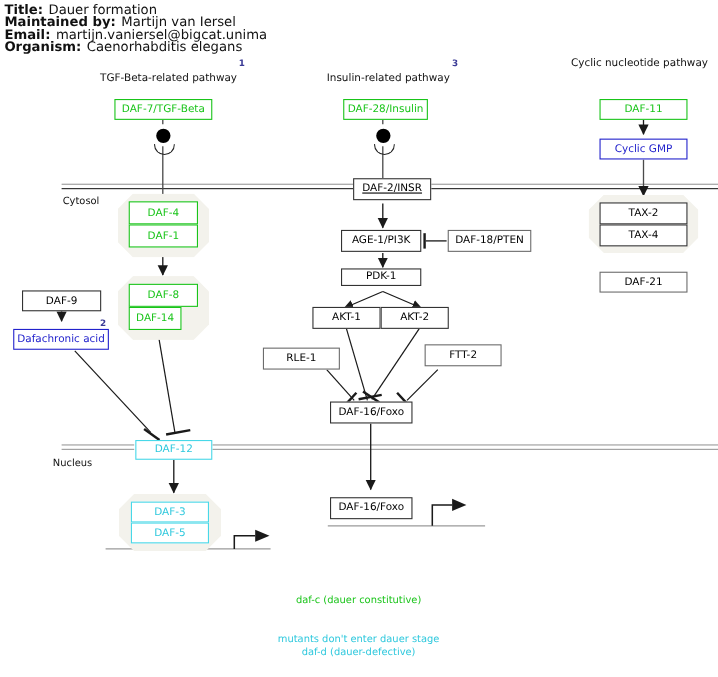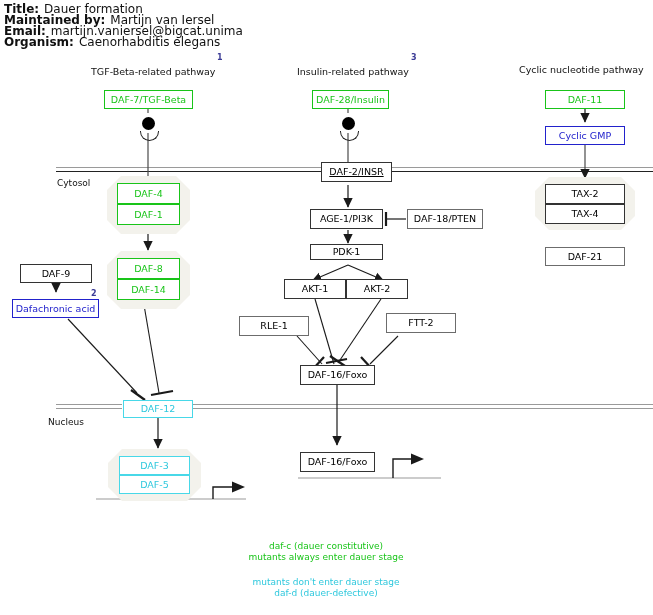--- a/index.html
+++ b/index.html
@@ -154,21 +154,21 @@
   <div class="hdr" style="top:37px;">
     <b>Organism:</b><span class="val">Caenorhabditis elegans</span>
   </div>
 
   <div class="sect-title" style="left:91px; top:66px;">TGF-Beta-related pathway</div>
   <div class="sup-num" style="left:217px; top:53px;">1</div>
 
   <div class="sect-title" style="left:297px; top:66px;">Insulin-related pathway</div>
   <div class="sup-num" style="left:411px; top:53px;">3</div>
 
-  <div class="sect-title" style="left:519px; top:64px;">Cyclic nucleotide pathway</div>
+  <div class="sect-title" style="left:519px; top:52px;">Cyclic nucleotide pathway</div>
 
   <div class="membrane dark" style="left:56px; top:167px; width:265px;">
     <div class="ln t"></div>
       <div class="ln b" style="background:#222;"></div>
   </div>
   <div class="membrane dark" style="left:392px; top:167px; width:265px;">
     <div class="ln t"></div>
       <div class="ln b" style="background:#222;"></div>
   </div>
 
@@ -253,21 +253,21 @@
   <div class="ligand-socket" style="left:340px; top:131px;"></div>
 
   <div class="node green" style="left:104px; top:90px; width:89px; height:19px;">DAF-7/TGF-Beta</div>
 
   <div class="complex oct" style="left:107px; top:176px; width:83px; height:58px;"></div>
   <div class="node green" style="left:117px; top:183px; width:63px; height:21px;">DAF-4</div>
   <div class="node green" style="left:117px; top:204px; width:63px; height:21px;">DAF-1</div>
 
   <div class="complex oct" style="left:107px; top:251px; width:83px; height:58px;"></div>
   <div class="node green" style="left:117px; top:258px; width:63px; height:21px;">DAF-8</div>
-  <div class="node green" style="left:117px; top:279px; width:63px; height:21px;">DAF-14</div>
+  <div class="node green" style="left:117px; top:279px; width:48px; height:21px;">DAF-14</div>
 
   <div class="node" style="left:20px; top:264px; width:72px; height:19px;">DAF-9</div>
 
   <div class="node blue" style="left:12px; top:299px; width:87px; height:19px;">Dafachronic acid</div>
   <div class="sup-num" style="left:91px; top:289px;">2</div>
 
   <div class="node cyan" style="left:123px; top:400px; width:70px; height:18px;">DAF-12</div>
 
   <div class="complex oct" style="left:108px; top:449px; width:93px; height:52px;"></div>
   <div class="node cyan" style="left:119px; top:456px; width:71px; height:19px;">DAF-3</div>
@@ -298,20 +298,19 @@
   <div class="node blue" style="left:545px; top:126px; width:80px; height:19px;">Cyclic GMP</div>
 
   <div class="complex oct" style="left:535px; top:177px; width:100px; height:53px;"></div>
   <div class="node" style="left:545px; top:184px; width:80px; height:20px;">TAX-2</div>
   <div class="node" style="left:545px; top:204px; width:80px; height:20px;">TAX-4</div>
 
   <div class="node grey" style="left:545px; top:247px; width:80px; height:19px;">DAF-21</div>
 
   <div class="legend dafc" style="left:196px; top:541px; width:260px;">
     <div>daf-c (dauer constitutive)</div>
-    <div>mutants always enter dauer stage</div>
   </div>
   <div class="legend dafd" style="left:196px; top:577px; width:260px;">
     <div>mutants don't enter dauer stage</div>
     <div>daf-d (dauer-defective)</div>
   </div>
 
 </div>
 
 </body></html>

